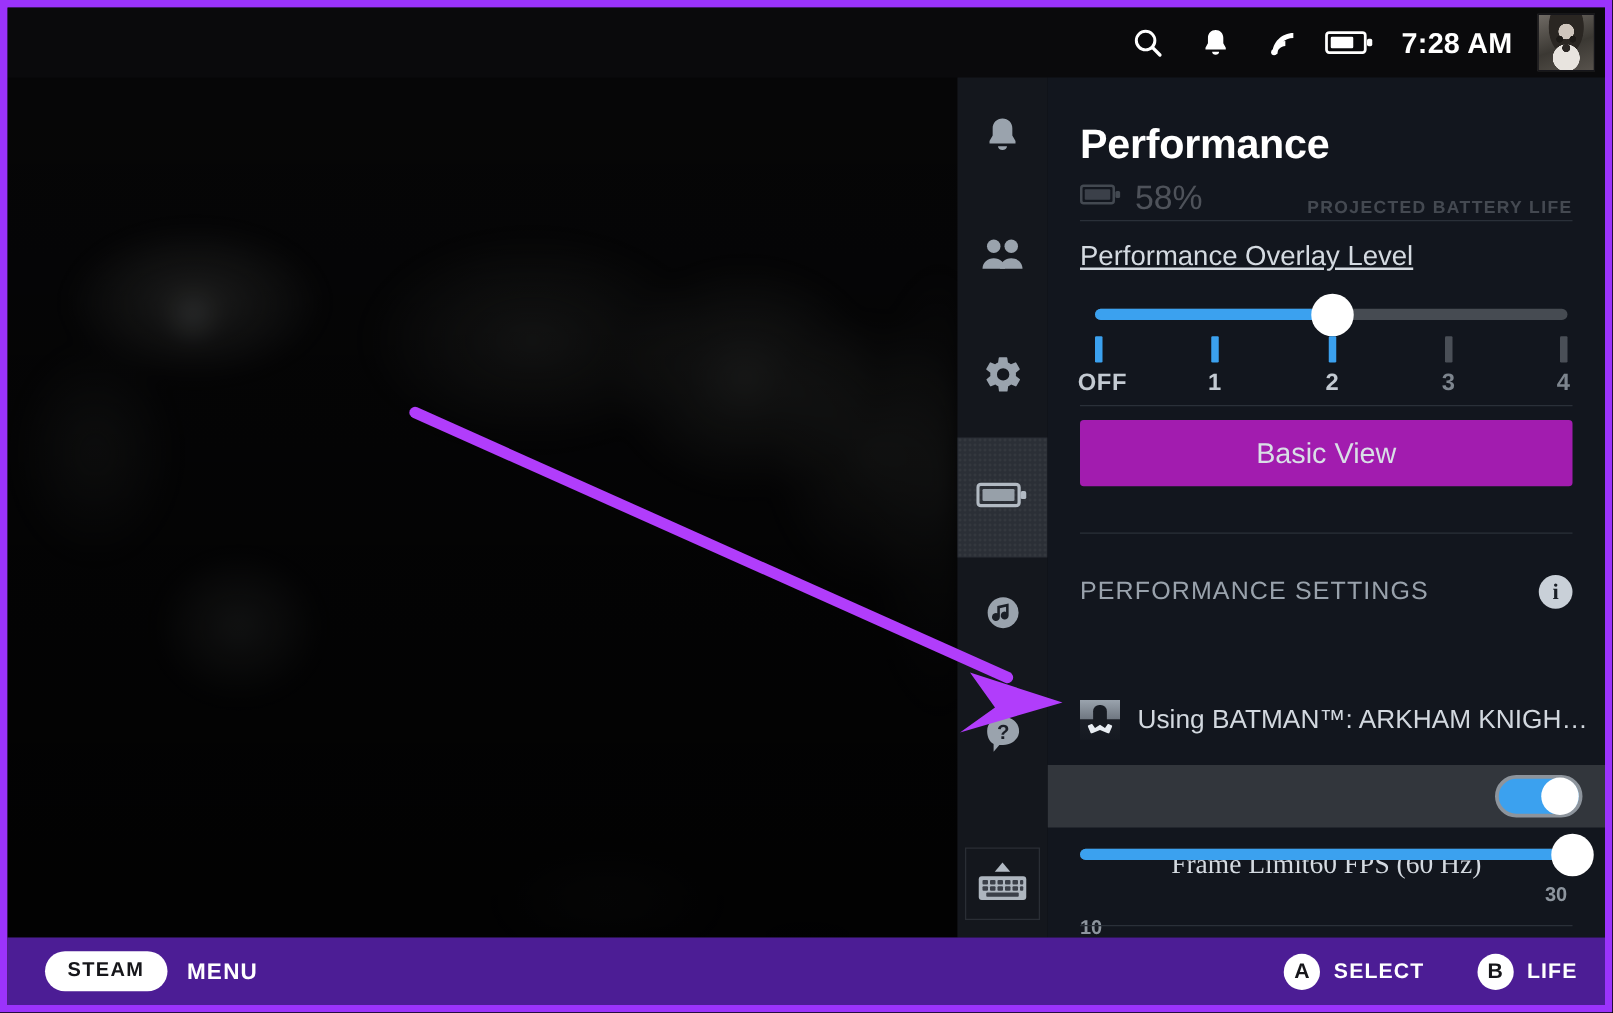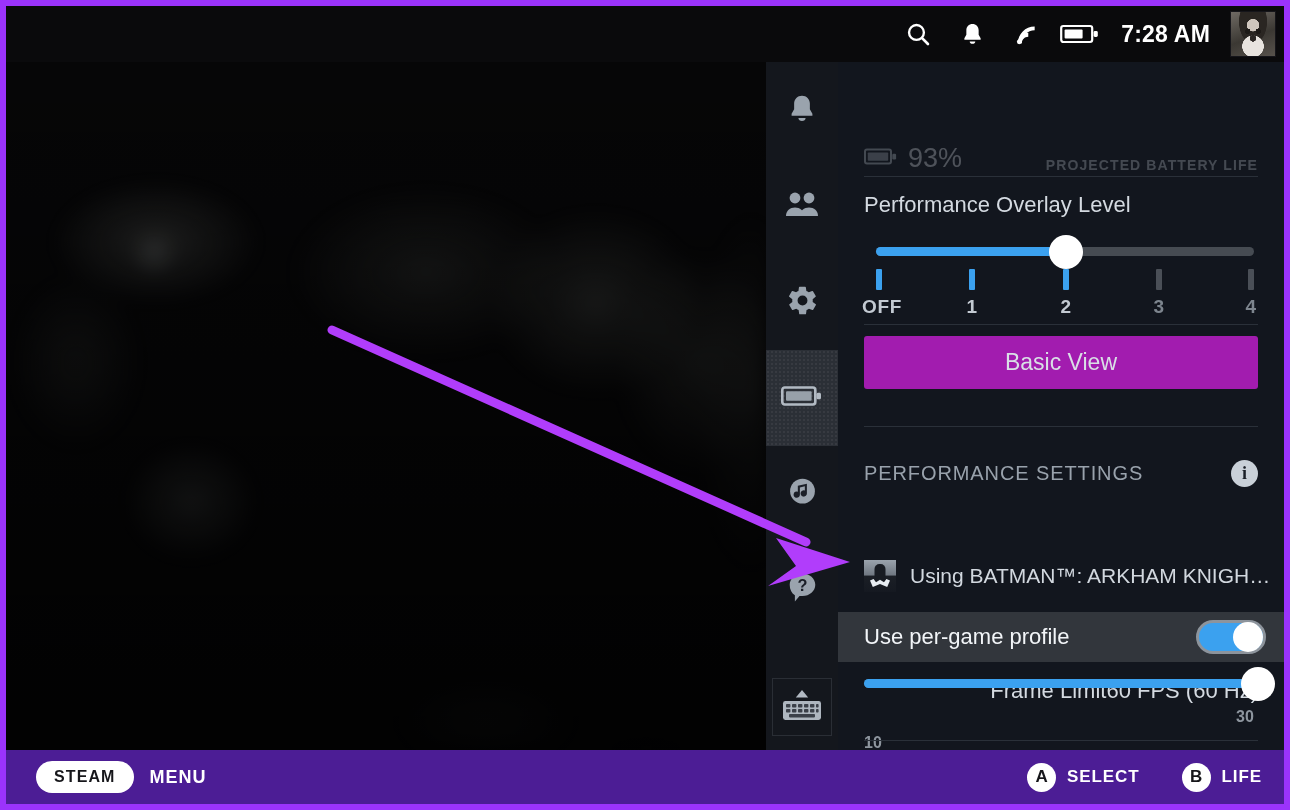--- a/index.html
+++ b/index.html
@@ -348,21 +348,22 @@
     border-radius: 50%;
     background: #ffffff;
   }
 
   #frame-limit-row {
     position: absolute;
     left: 26px; top: 616px;
     width: 394px;
     display: flex;
     align-items: baseline;
-    justify-content: flex-end;
+    justify-content: center;
+    font-family: Liberation Serif, serif;
   }
   #frame-limit-value {
     color: #d4dae1;
     font-size: 22px;
     font-weight: 400;
   }
   .range-label {
     position: absolute;
     color: #8d959e;
     font-size: 16px;
@@ -559,38 +560,39 @@
               <rect x="36" y="24" width="2.6" height="3.6" rx=".8"></rect>
               <rect x="9" y="29" width="26" height="3.4" rx=".8"></rect>
             </g>
           </svg>
         </span>
       </div>
     </div>
 
     <div id="panel">
 
+      <div id="panel-title">Performance</div>
 
       <div id="battery-row">
         <div class="bl-left">
           <span>
             <svg width="34" height="20" viewBox="0 0 34 20">
               <rect x="1" y="2.6" width="26" height="14" rx="2" fill="none" stroke="#b6bec7" stroke-width="2"></rect>
               <rect x="3.8" y="5.4" width="20.4" height="8.4" rx=".8" fill="#99a2ac"></rect>
               <rect x="28.3" y="6.8" width="3.8" height="5.6" rx="1.2" fill="#b6bec7"></rect>
             </svg>
           </span>
-          <span id="bl-pct">93%</span>
+          <span id="bl-pct">58%</span>
         </div>
         <span id="bl-label">PROJECTED BATTERY LIFE</span>
       </div>
 
       <div class="divider" style="top:114px;"></div>
 
-      <div class="row-label" style="position:absolute;left:26px;top:130px;">Performance Overlay Level</div>
+      <div class="row-label" style="position:absolute;left:26px;top:130px;text-decoration:underline;">Performance Overlay Level</div>
 
       <div>
         <div class="slider-track" style="left:38px; top:185px; width:378px;">
           <div class="slider-fill" style="width:190px;"></div>
           <div class="slider-knob" style="left:190px;"></div>
         </div>
 
         <div class="tick on" style="left:38px;  top:207px;"></div>
         <div class="tick on" style="left:131px; top:207px;"></div>
         <div class="tick on" style="left:225px; top:207px;"></div>
@@ -614,21 +616,20 @@
         <span id="section-title">PERFORMANCE SETTINGS</span>
         <span id="info-icon">i</span>
       </div>
 
       <div id="profile-row">
         <span id="game-icon"></span>
         <span id="profile-text">Using BATMAN™: ARKHAM KNIGHT pro…</span>
       </div>
 
       <div id="pergame-row">
-        <span class="row-label">Use per-game profile</span>
         <span id="toggle">
           <span id="toggle-knob"></span>
         </span>
       </div>
 
       <div id="frame-limit-row">
         <span class="row-label">Frame Limit</span>
         <span id="frame-limit-value">60 FPS (60 Hz)</span>
       </div>
 

